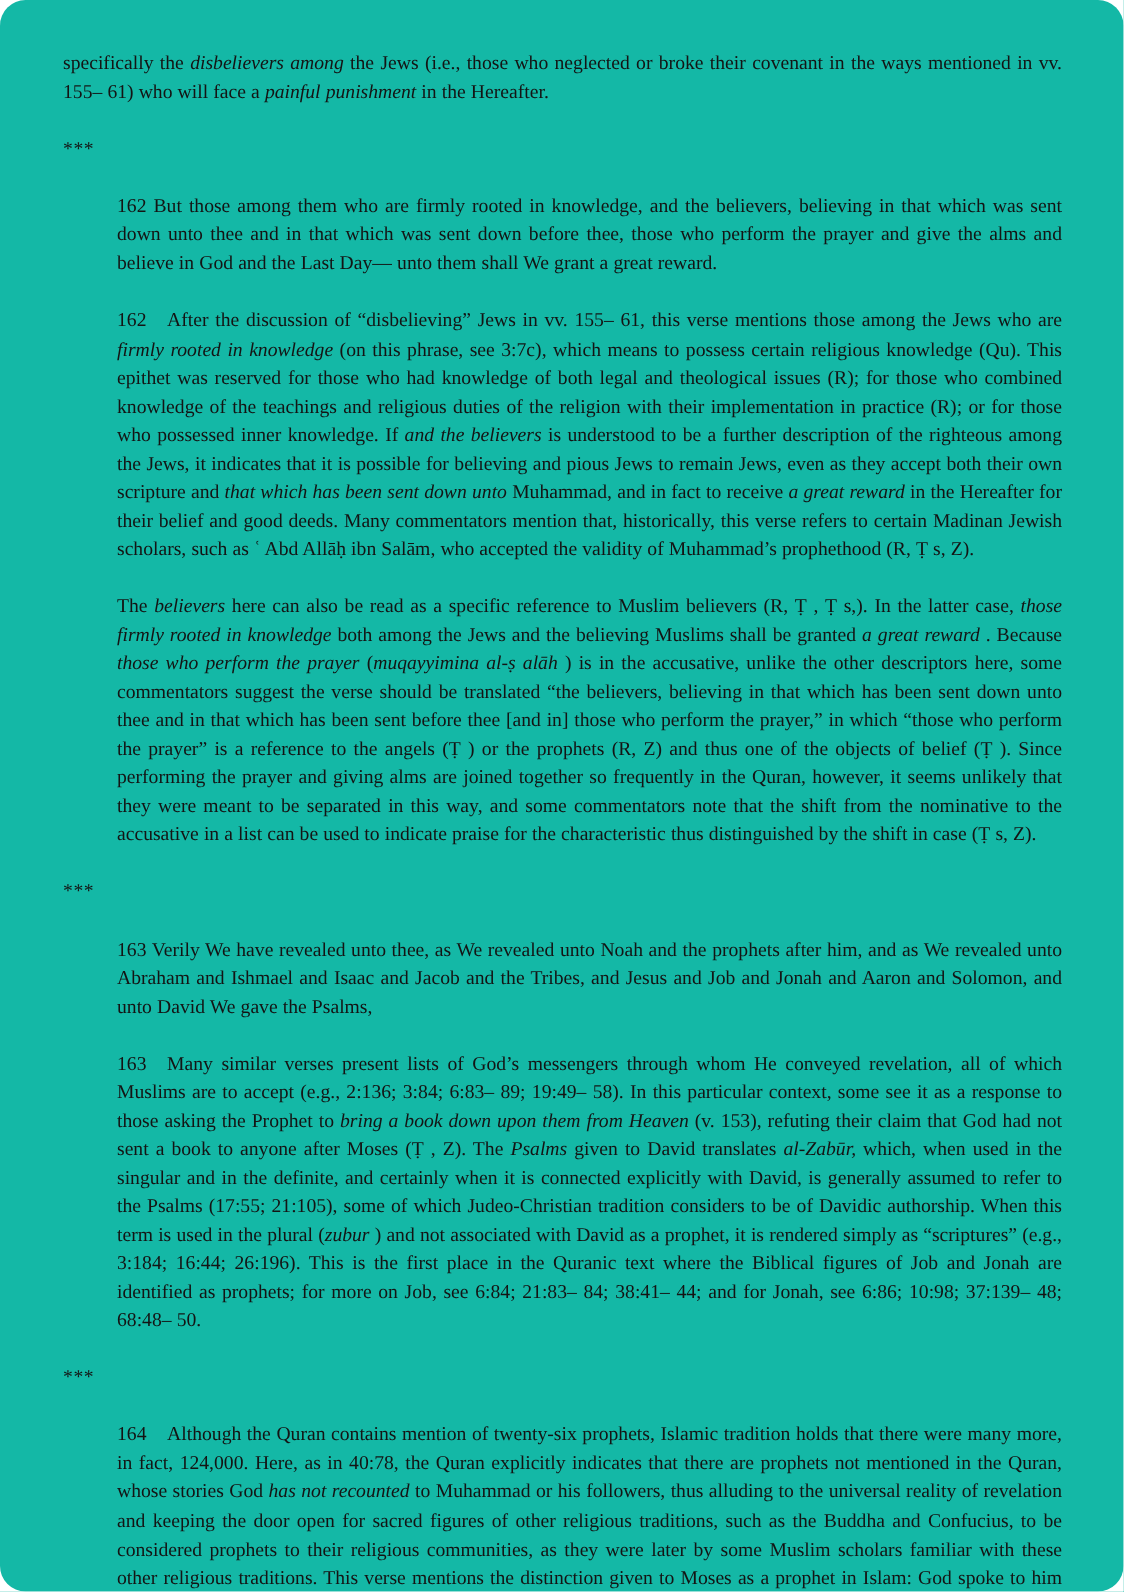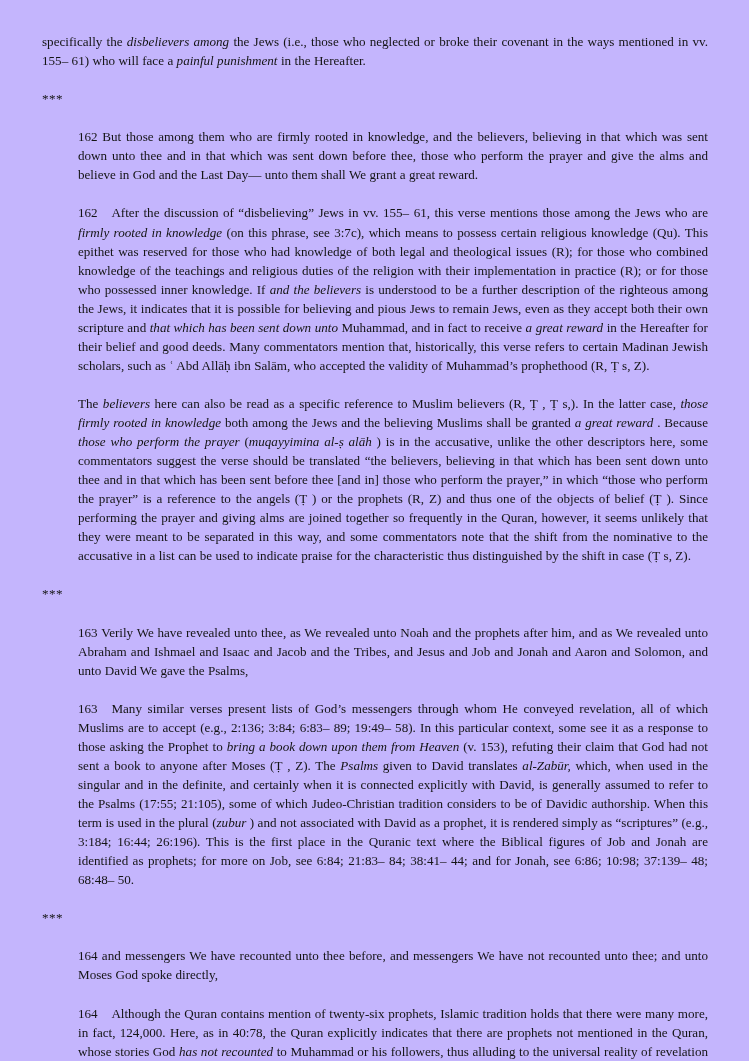--- a/index.html
+++ b/index.html
@@ -9,23 +9,24 @@
   }
   body {
     font-family: "Liberation Serif", "DejaVu Serif", serif;
     color: #1a1a1a;
   }
   .page {
     position: relative;
     width: 749px;
     height: 1061px;
     margin: 0 auto;
-    background: #c4b5fd;
+    background: #14b8a6;
     overflow: hidden;
     box-sizing: border-box;
+    border-radius: 17px;
   }
   .text-column {
     position: absolute;
     left: 42px;
     top: 32px;
     width: 666px;
   }
   p.para {
     margin: 0 0 0 0;
     padding: 0;
@@ -63,16 +64,15 @@
   <div class="text-column" id="text-column">
       <p class="para"><span>specifically the </span><em class="it">disbelievers among</em><span> the Jews (i.e., those who neglected or broke their covenant in the ways mentioned in vv. 155– 61) who will face a </span><em class="it">painful punishment</em><span> in the Hereafter.</span></p>
       <div class="divider">***</div>
       <p class="para gap-lg"><span>162 But those among them who are firmly rooted in knowledge, and the believers, believing in that which was sent down unto thee and in that which was sent down before thee, those who perform the prayer and give the alms and believe in God and the Last Day— unto them shall We grant a great reward.</span></p>
       <p class="para gap-lg"><span>162</span><span class="spc">&nbsp;</span><span>After the discussion of “disbelieving” Jews in vv. 155– 61, this verse mentions those among the Jews who are </span><em class="it">firmly rooted in knowledge</em><span> (on this phrase, see 3:7c), which means to possess certain religious knowledge (Qu). This epithet was reserved for those who had knowledge of both legal and theological issues (R); for those who combined knowledge of the teachings and religious duties of the religion with their implementation in practice (R); or for those who possessed inner knowledge. If </span><em class="it">and the believers</em><span> is understood to be a further description of the righteous among the Jews, it indicates that it is possible for believing and pious Jews to remain Jews, even as they accept both their own scripture and </span><em class="it">that which has been sent down unto</em><span> Muhammad, and in fact to receive </span><em class="it">a great reward</em><span> in the Hereafter for their belief and good deeds. Many commentators mention that, historically, this verse refers to certain Madinan Jewish scholars, such as ʿ Abd Allāḥ ibn Salām, who accepted the validity of Muhammad’s prophethood (R, Ṭ s, Z).</span></p>
       <p class="para gap-lg"><span>The </span><em class="it">believers</em><span> here can also be read as a specific reference to Muslim believers (R, Ṭ , Ṭ s,). In the latter case, </span><em class="it">those firmly rooted in knowledge</em><span> both among the Jews and the believing Muslims shall be granted </span><em class="it">a great reward</em><span> . Because </span><em class="it">those who perform the prayer</em><span> (</span><em class="it">muqayyimina al-ṣ alāh</em><span> ) is in the accusative, unlike the other descriptors here, some commentators suggest the verse should be translated “the believers, believing in that which has been sent down unto thee and in that which has been sent before thee [and in] those who perform the prayer,” in which “those who perform the prayer” is a reference to the angels (Ṭ ) or the prophets (R, Z) and thus one of the objects of belief (Ṭ ). Since performing the prayer and giving alms are joined together so frequently in the Quran, however, it seems unlikely that they were meant to be separated in this way, and some commentators note that the shift from the nominative to the accusative in a list can be used to indicate praise for the characteristic thus distinguished by the shift in case (Ṭ s, Z).</span></p>
       <div class="divider">***</div>
       <p class="para gap-lg"><span>163 Verily We have revealed unto thee, as We revealed unto Noah and the prophets after him, and as We revealed unto Abraham and Ishmael and Isaac and Jacob and the Tribes, and Jesus and Job and Jonah and Aaron and Solomon, and unto David We gave the Psalms,</span></p>
       <p class="para gap-lg"><span>163</span><span class="spc">&nbsp;</span><span>Many similar verses present lists of God’s messengers through whom He conveyed revelation, all of which Muslims are to accept (e.g., 2:136; 3:84; 6:83– 89; 19:49– 58). In this particular context, some see it as a response to those asking the Prophet to </span><em class="it">bring a book down upon them from Heaven</em><span> (v. 153), refuting their claim that God had not sent a book to anyone after Moses (Ṭ , Z). The </span><em class="it">Psalms</em><span> given to David translates </span><em class="it">al-Zabūr,</em><span> which, when used in the singular and in the definite, and certainly when it is connected explicitly with David, is generally assumed to refer to the Psalms (17:55; 21:105), some of which Judeo-Christian tradition considers to be of Davidic authorship. When this term is used in the plural (</span><em class="it">zubur</em><span> ) and not associated with David as a prophet, it is rendered simply as “scriptures” (e.g., 3:184; 16:44; 26:196). This is the first place in the Quranic text where the Biblical figures of Job and Jonah are identified as prophets; for more on Job, see 6:84; 21:83– 84; 38:41– 44; and for Jonah, see 6:86; 10:98; 37:139– 48; 68:48– 50.</span></p>
       <div class="divider">***</div>
-      <p class="para gap-lg"><span>164 and messengers We have recounted unto thee before, and messengers We have not recounted unto thee; and unto Moses God spoke directly,</span></p>
       <p class="para gap-lg"><span>164</span><span class="spc">&nbsp;</span><span>Although the Quran contains mention of twenty-six prophets, Islamic tradition holds that there were many more, in fact, 124,000. Here, as in 40:78, the Quran explicitly indicates that there are prophets not mentioned in the Quran, whose stories God </span><em class="it">has not recounted</em><span> to Muhammad or his followers, thus alluding to the universal reality of revelation and keeping the door open for sacred figures of other religious traditions, such as the Buddha and Confucius, to be considered prophets to their religious communities, as they were later by some Muslim scholars familiar with these other religious traditions. This verse mentions the distinction given to Moses as a prophet in Islam: God spoke to him directly (see also 2:253, where being spoken to by God is cited as a particular distinction given to some prophets). This is the basis of Moses’ prophetic title in Islamic tradition, </span></p>
     </div>
 </div>
 
 </body></html>

